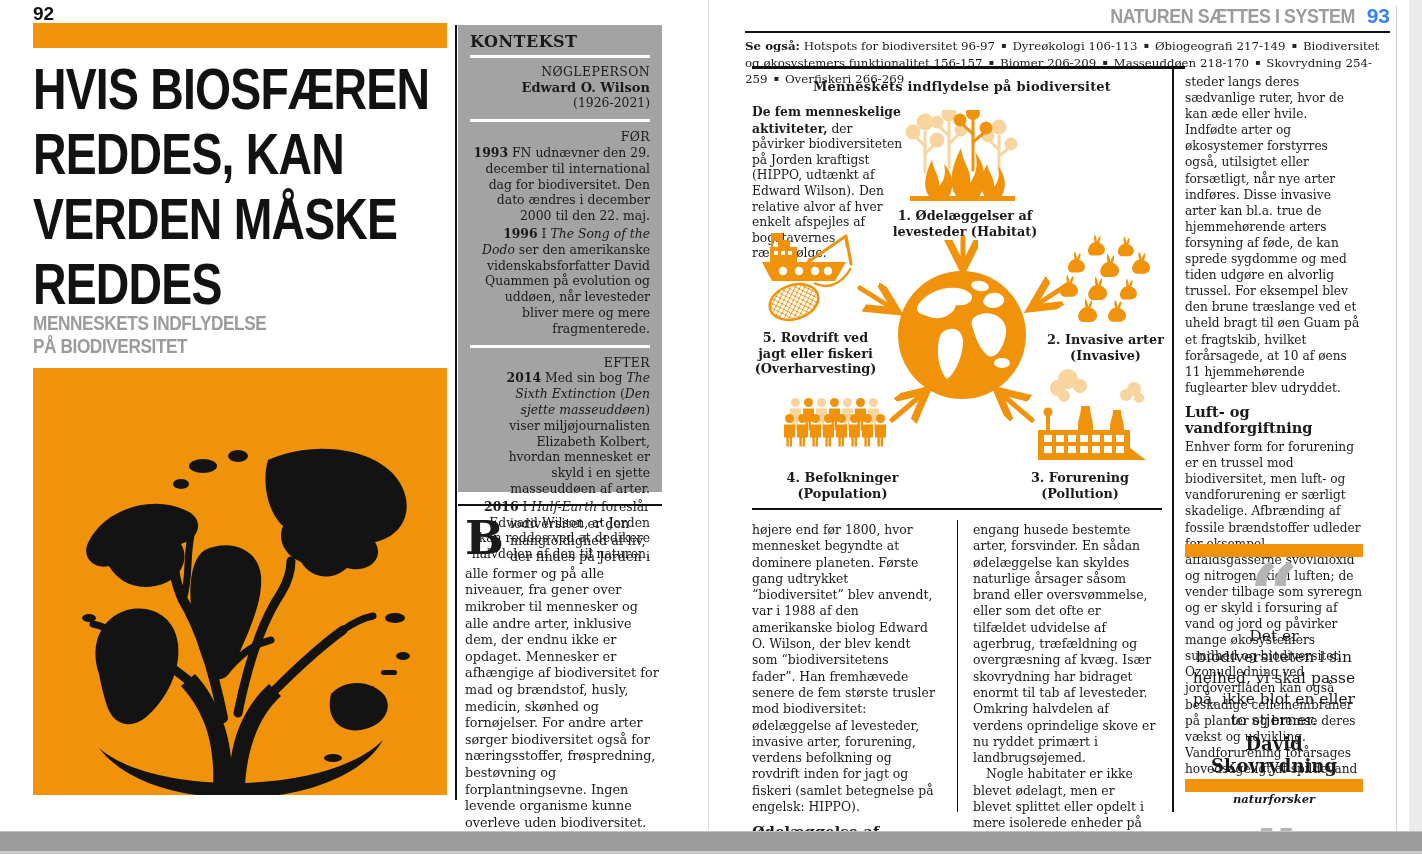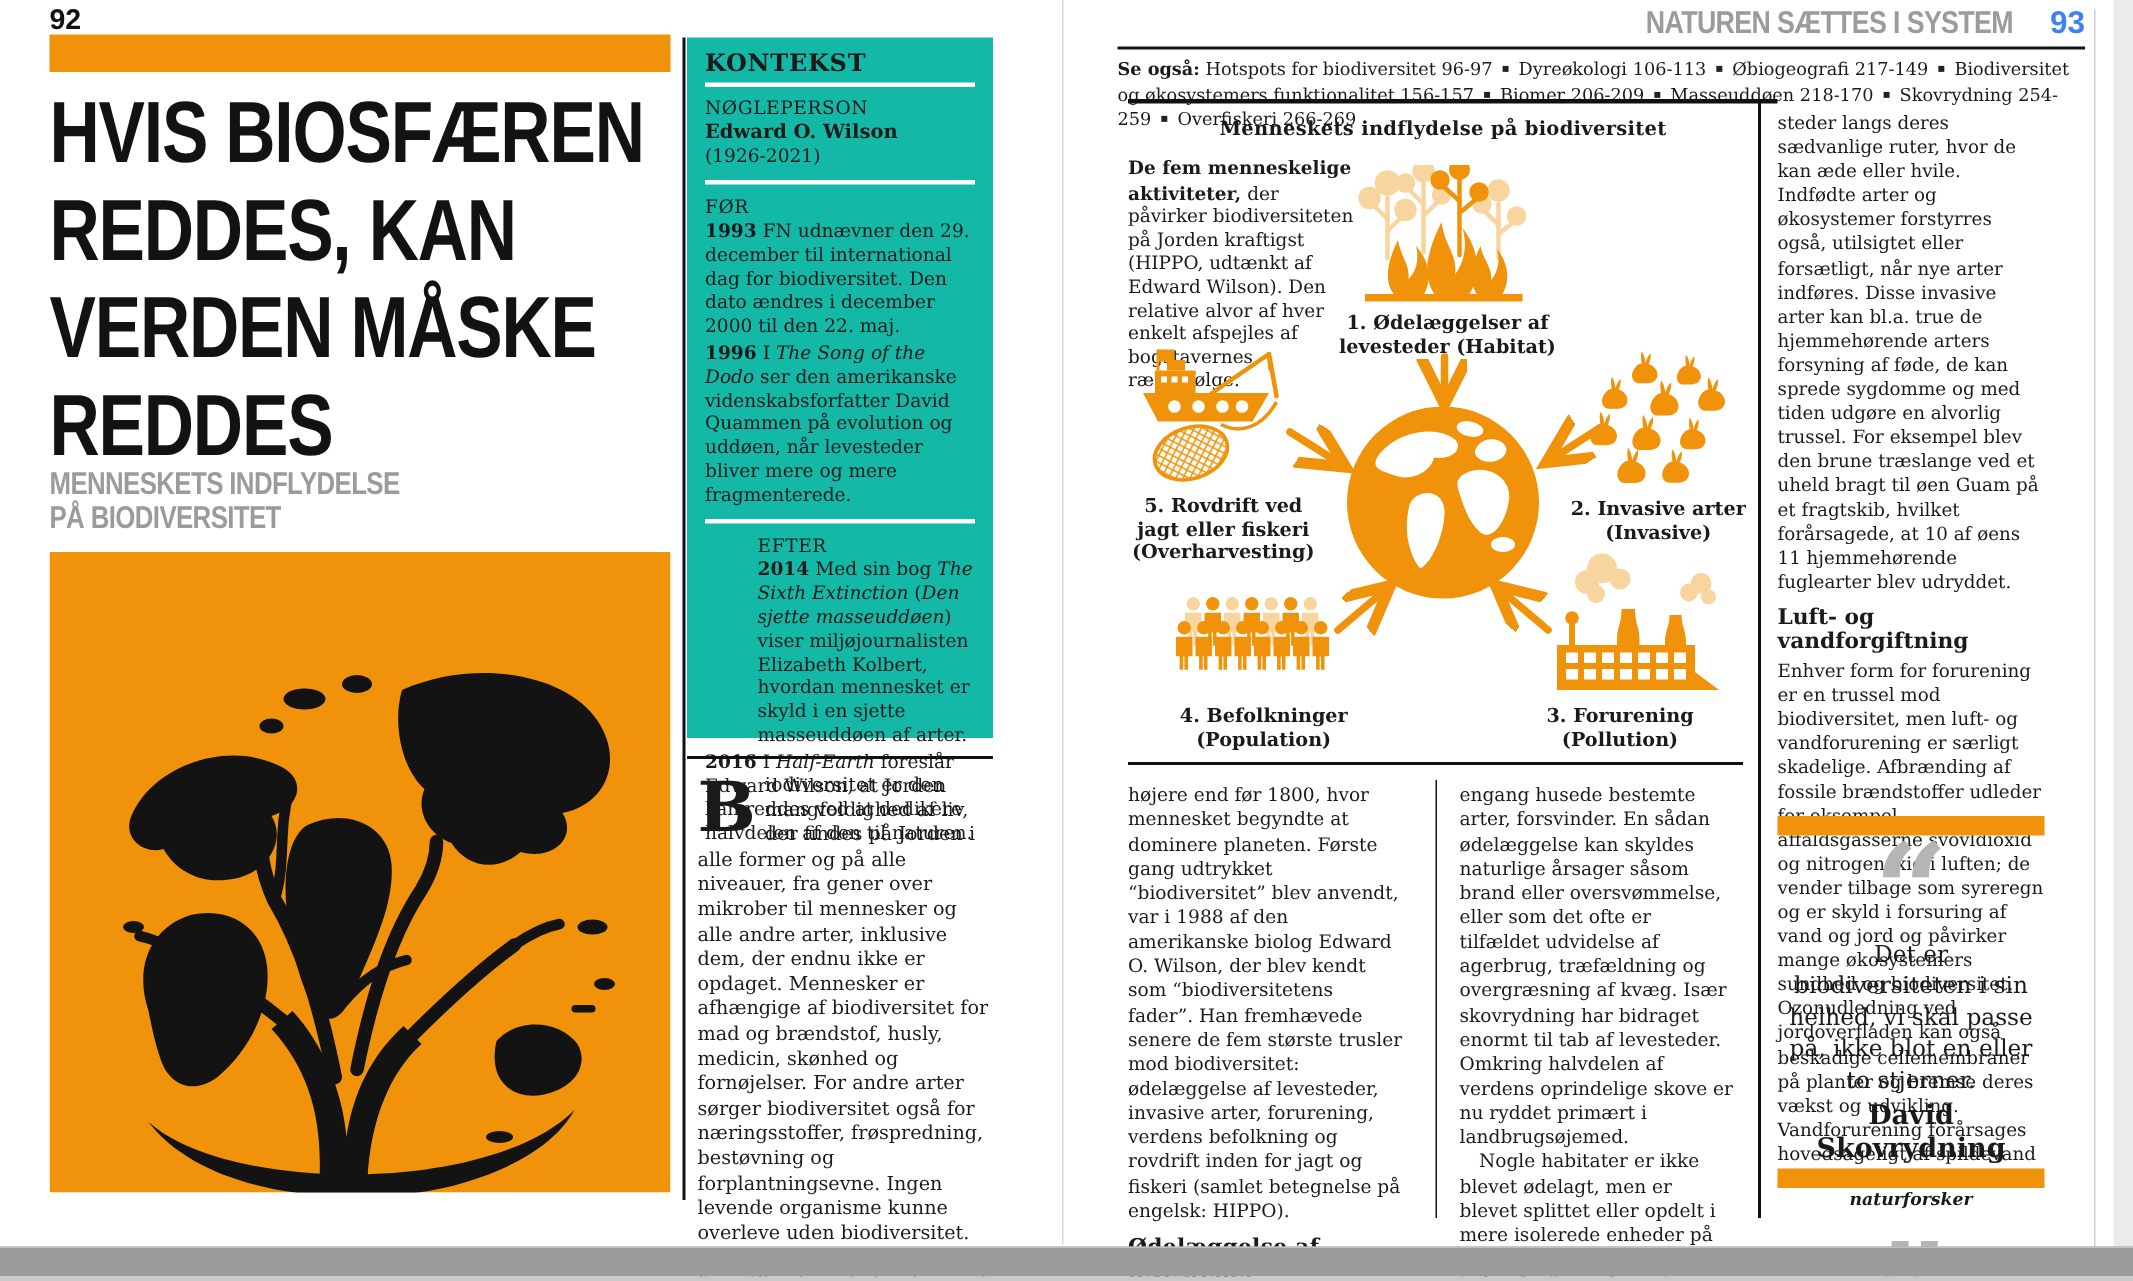--- a/index.html
+++ b/index.html
@@ -21,37 +21,37 @@
   .subtitle {
     font-family:"Liberation Sans", sans-serif; font-weight:bold; color:#9B9B9B;
     font-size:21px; line-height:23px; letter-spacing:-0.5px;
     transform:scaleX(0.82); transform-origin:left top; width:515px;
   }
   .vrule { background:#111; }
   .hrule { background:#111; }
   .gutter { background:#d9d9d9; }
 
   .kontekst {
-    background:#14b8a6; padding:9px 12px 10px 12px; font-size:12.4px; line-height:15.8px;
+    background:#a3a3a3; padding:9px 12px 10px 12px; font-size:12.4px; line-height:15.8px;
   }
   .kontekst h2 { font-size:16px; font-weight:bold; letter-spacing:0.5px;
     border-bottom:3px solid #ffffff; padding-bottom:5px; margin-bottom:6px; }
   .kontekst .klabel { letter-spacing:0.4px; }
   .kontekst .kname { font-weight:bold; font-size:13px; }
   .kontekst .ksep { border:0; border-top:3px solid #ffffff; margin:8px 0 7px 0; }
-  .kontekst p { margin-bottom:9px; }
+  .kontekst p { margin-bottom:9px;text-align:right; }
   .kontekst .yr { font-weight:bold; }
   .kontekst .it { font-style:italic; }
 
   .bodycol { font-size:12.8px; line-height:16.6px; text-align:left; }
   .dropcap { float:left; font-weight:bold; font-size:46px; line-height:38px; padding:3px 6px 0 0; }
   .indent { text-indent:13px; }
 
   
-  .chap-row { display:flex; justify-content:flex-end; align-items:baseline; gap:25px; }
+  .chap-row { display:flex; justify-content:flex-end; align-items:baseline; gap:12px; }
   .chap-title { font-family:"Liberation Sans", sans-serif; font-weight:900; font-size:21px;
     color:#9B9B9B; letter-spacing:-0.5px; transform:scaleX(0.85); transform-origin:right bottom; }
   .chap-num { font-family:"Liberation Sans", sans-serif; font-weight:900; font-size:21px; color:#3b82f6; }
   .seealso { font-size:11.8px; line-height:15.5px; color:#1a1a1a; }
   .seealso .lbl { font-weight:bold; }
   .seealso .si + .si::before { content:"▪"; font-size:8px; margin:0 6px; vertical-align:2px; color:#222; }
 
   
   .info-title { font-weight:bold; font-size:13px; text-align:center; letter-spacing:0.2px; }
   .info-intro { font-size:12.3px; line-height:15.6px; }

